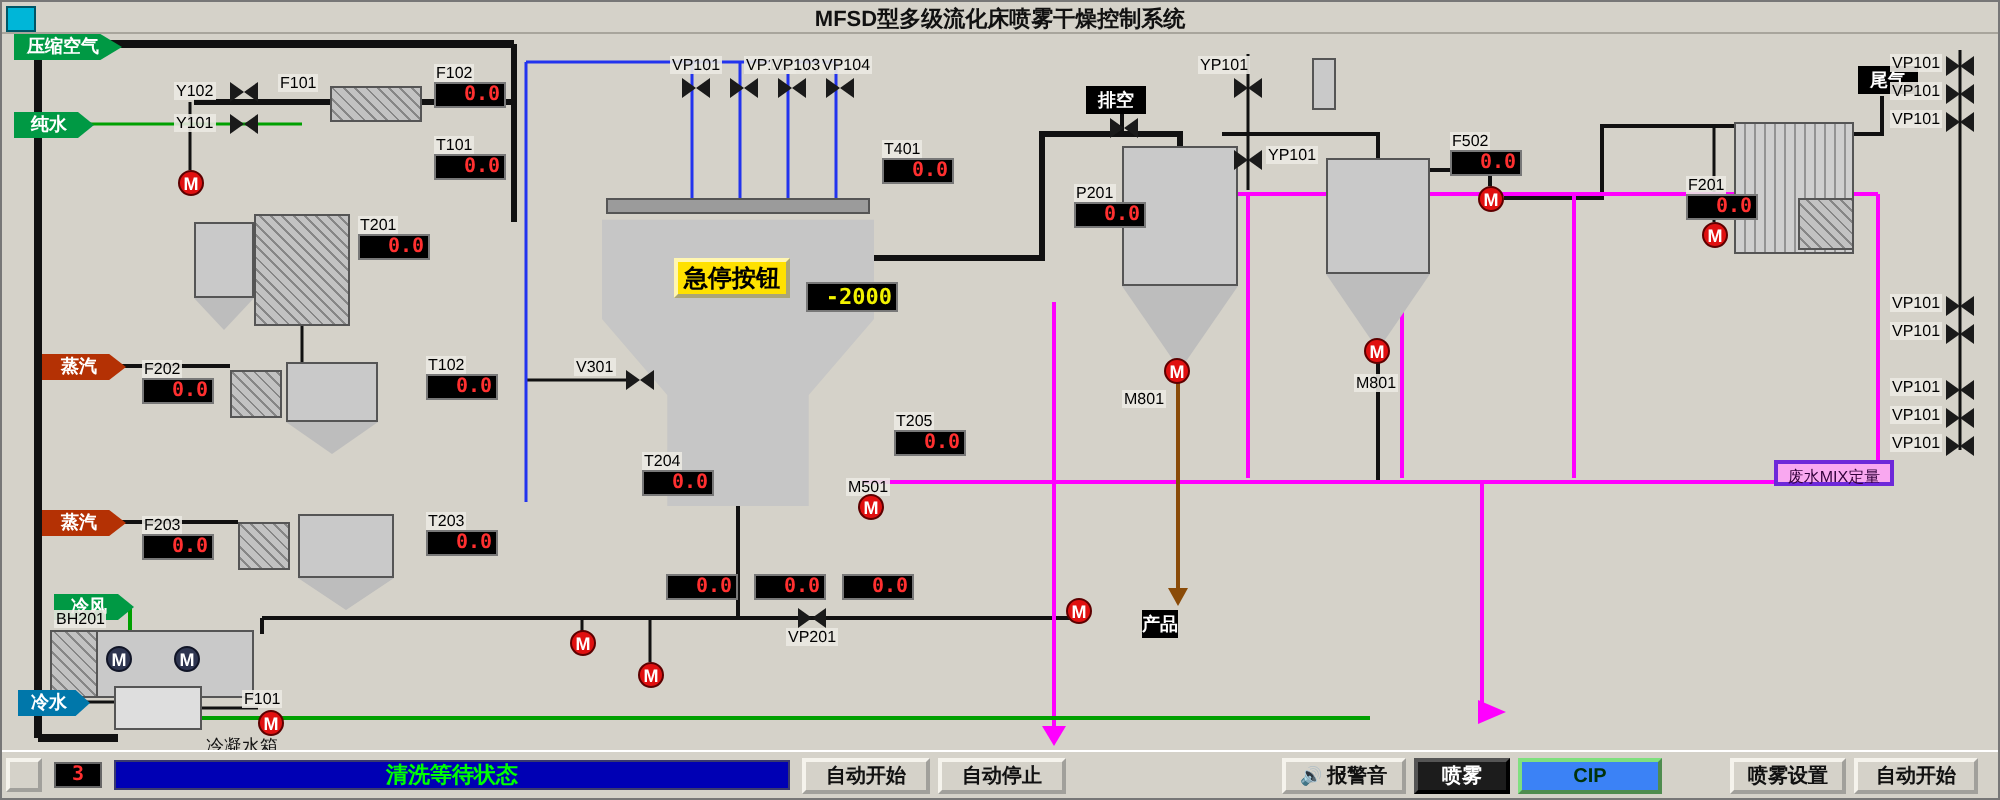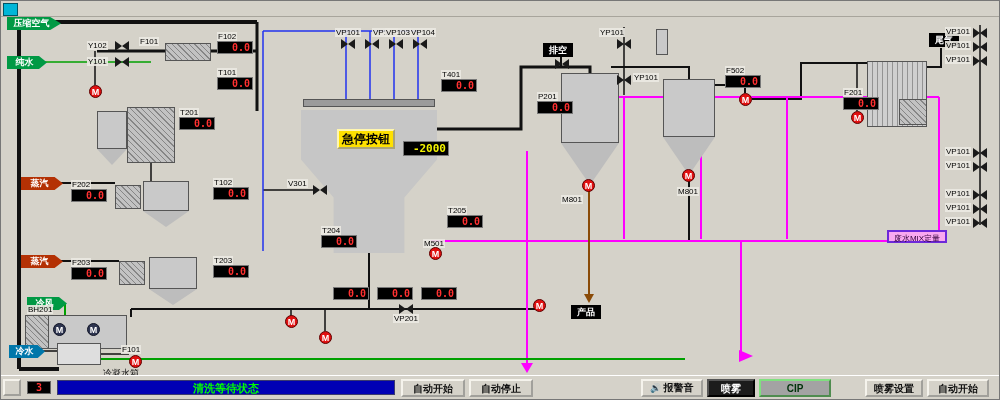--- a/index.html
+++ b/index.html
@@ -41,21 +41,21 @@
     text-shadow:-2px -2px 0 #fff,2px -2px 0 #fff,-2px 2px 0 #fff,2px 2px 0 #fff,0 -2px 0 #fff,0 2px 0 #fff,-2px 0 0 #fff,2px 0 0 #fff;}
   .wm1{font-size:31px;letter-spacing:1px;}
   .wm2{font-size:27px;letter-spacing:1px;}
   
   .bottombar{position:absolute;left:0;bottom:0;width:1000px;height:23px;background:#d5d2c9;border-top:1px solid #fff;z-index:20;}
   .corner-btn{position:absolute;left:2px;top:3px;width:18px;height:17px;background:#d5d2c9;border:2px outset #f5f3ec;box-sizing:border-box;}
   .counter{position:absolute;left:26px;top:5px;width:24px;height:13px;background:#000;border:1px solid #666;color:#ff3030;font-family:"DejaVu Sans Mono",monospace;font-size:10px;font-weight:bold;text-align:center;line-height:11px;box-sizing:border-box;}
   .statusbar{position:absolute;left:56px;top:4px;width:338px;height:15px;background:#0000b4;border:1px solid #3a3a6e;color:#00ff00;font-size:11px;font-weight:bold;text-align:center;line-height:14px;box-sizing:border-box;}
   .btn{position:absolute;top:3px;height:18px;background:#d5d2c9;border:2px outset #f5f3ec;font-family:"Liberation Sans",sans-serif;font-size:10px;font-weight:bold;color:#111;text-align:center;line-height:13px;padding:0;cursor:pointer;box-sizing:border-box;}
   .btn.dark{background:#1c1c1c;color:#fff;border-color:#555;}
-  .btn.green{background:#a3a3a3;color:#00320a;border-color:#7fe07f;}
+  .btn.green{background:#3b82f6;color:#00320a;border-color:#7fe07f;}
   .bicon{color:#1060d0;margin-right:2px;font-size:9px;}
 </style>
 </head>
 <body>
 
 <div class="screen">
 
   <div class="diagram" id="diagram">
 
     <svg class="pipes" width="1000" height="400" viewBox="0 0 1000 400">
@@ -130,21 +130,21 @@
       <div class="tag" style="left: 632px; top: 72px;">YP101</div>
       <div class="tag" style="left: 286px; top: 178px;">V301</div>
       <div class="tag" style="left: 392px; top: 313px;">VP201</div>
       <div class="tag" style="left: 422px; top: 238px;">M501</div>
       <div class="tag" style="left: 560px; top: 194px;">M801</div>
       <div class="tag" style="left: 676px; top: 186px;">M801</div>
       <div class="tag" style="left: 26px; top: 304px;">BH201</div>
       <div class="tag" style="left: 120px; top: 344px;">F101</div>
       <div class="blacklabel" style="left: 542px; top: 42px; width: 30px;">排空</div>
       <div class="blacklabel" style="left: 928px; top: 32px; width: 30px;">尾气</div>
-      <div class="blacklabel" style="left: 570px; top: 304px; width: 30px;">产品</div>
+      <div class="blacklabel" style="left: 570px; top: 304px; width: 18px;">产品</div>
       <div class="inst" style="left: 216px; top: 40px;">
         <div class="itag">F102</div>
         <div class="lcd">0.0</div>
       </div>
       <div class="inst" style="left: 216px; top: 76px;">
         <div class="itag">T101</div>
         <div class="lcd">0.0</div>
       </div>
       <div class="inst" style="left: 178px; top: 116px;">
         <div class="itag">T201</div>
@@ -296,20 +296,21 @@
       <div class="pump" style="left: 318px; top: 330px;">M</div>
       <div class="pump" style="left: 128px; top: 354px;">M</div>
       <div class="pump" style="left: 532px; top: 298px;">M</div>
       <div class="pump dark" style="left: 52px; top: 322px;">M</div>
       <div class="pump dark" style="left: 86px; top: 322px;">M</div>
     </div>
 
 
   <div class="titlebar">
     <div class="app-icon"></div>
+    <div class="tb-title">MFSD型多级流化床喷雾干燥控制系统</div>
   </div>
 
   <div class="bottombar">
     <div class="corner-btn"></div>
     <div class="counter">3</div>
     <div class="statusbar">清洗等待状态</div>
     <div id="btnrow">
         <button class="btn" style="left: 400px; width: 64px;"><span>自动开始</span></button>
         <button class="btn" style="left: 468px; width: 64px;"><span>自动停止</span></button>
         <button class="btn" style="left: 640px; width: 62px;"><span class="bicon">🔊</span><span>报警音</span></button>

